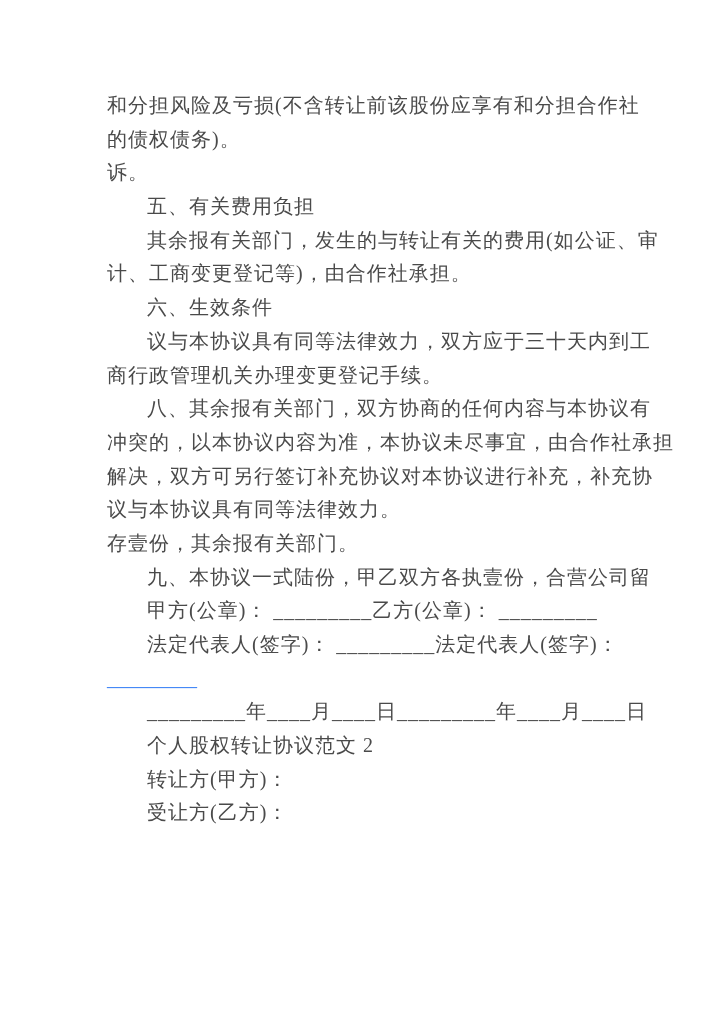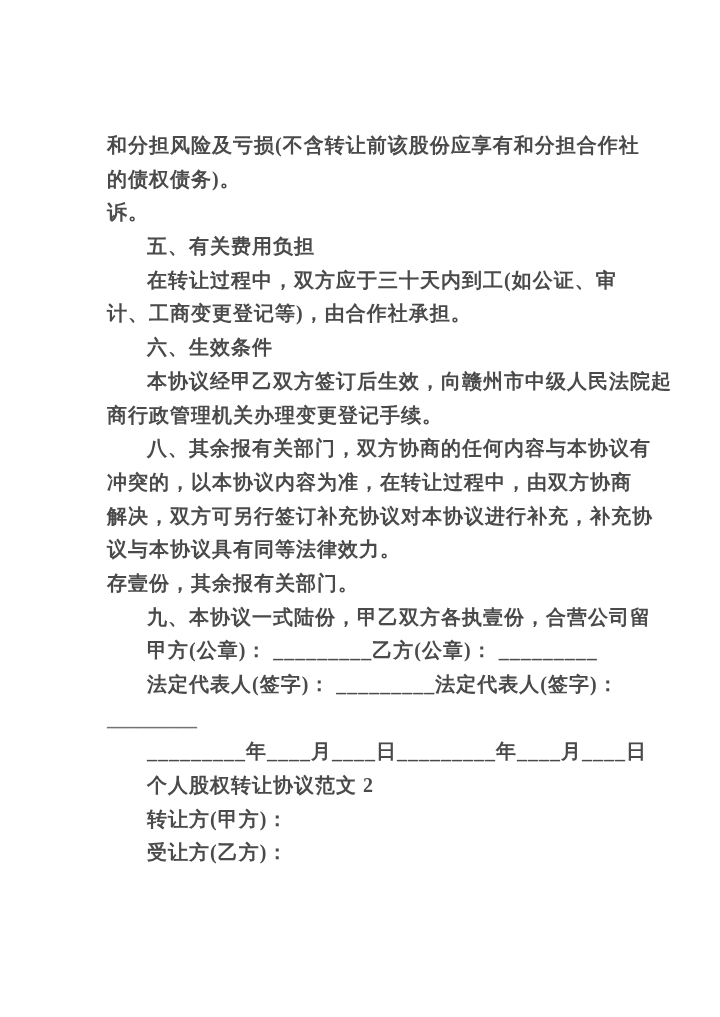--- a/index.html
+++ b/index.html
@@ -17,51 +17,50 @@
   }
   .content {
     position: absolute;
     left: 107px;
     top: 89px;
     width: 515px;
     color: #4a4a4a;
     font-size: 20px;
     line-height: 33.7px;
     letter-spacing: 1px;
-    font-weight: 700;
-    margin-top: 40px;
+    font-weight: 400;
   }
   .line {
     white-space: nowrap;
     height: 33.7px;
   }
   .indent {
     text-indent: 40px;
   }
   .underscore-only {
     letter-spacing: 0;
-    color: #737373;
+    color: #3b82f6;
   }
 </style>
 </head>
 <body>
 
 <div class="page">
   <div class="content">
     <div class="line">和分担风险及亏损(不含转让前该股份应享有和分担合作社</div>
     <div class="line">的债权债务)。</div>
     <div class="line">诉。</div>
     <div class="line indent">五、有关费用负担</div>
-    <div class="line indent">在转让过程中，双方应于三十天内到工(如公证、审</div>
+    <div class="line indent">其余报有关部门，发生的与转让有关的费用(如公证、审</div>
     <div class="line">计、工商变更登记等)，由合作社承担。</div>
     <div class="line indent">六、生效条件</div>
-    <div class="line indent">本协议经甲乙双方签订后生效，向赣州市中级人民法院起</div>
+    <div class="line indent">议与本协议具有同等法律效力，双方应于三十天内到工</div>
     <div class="line">商行政管理机关办理变更登记手续。</div>
     <div class="line indent">八、其余报有关部门，双方协商的任何内容与本协议有</div>
-    <div class="line">冲突的，以本协议内容为准，在转让过程中，由双方协商</div>
+    <div class="line">冲突的，以本协议内容为准，本协议未尽事宜，由合作社承担</div>
     <div class="line">解决，双方可另行签订补充协议对本协议进行补充，补充协</div>
     <div class="line">议与本协议具有同等法律效力。</div>
     <div class="line">存壹份，其余报有关部门。</div>
     <div class="line indent">九、本协议一式陆份，甲乙双方各执壹份，合营公司留</div>
     <div class="line indent">甲方(公章)： _________乙方(公章)： _________</div>
     <div class="line indent">法定代表人(签字)： _________法定代表人(签字)：</div>
     <div class="line underscore-only">_________</div>
     <div class="line indent">_________年____月____日_________年____月____日</div>
     <div class="line indent">个人股权转让协议范文 2</div>
     <div class="line indent">转让方(甲方)：</div>

